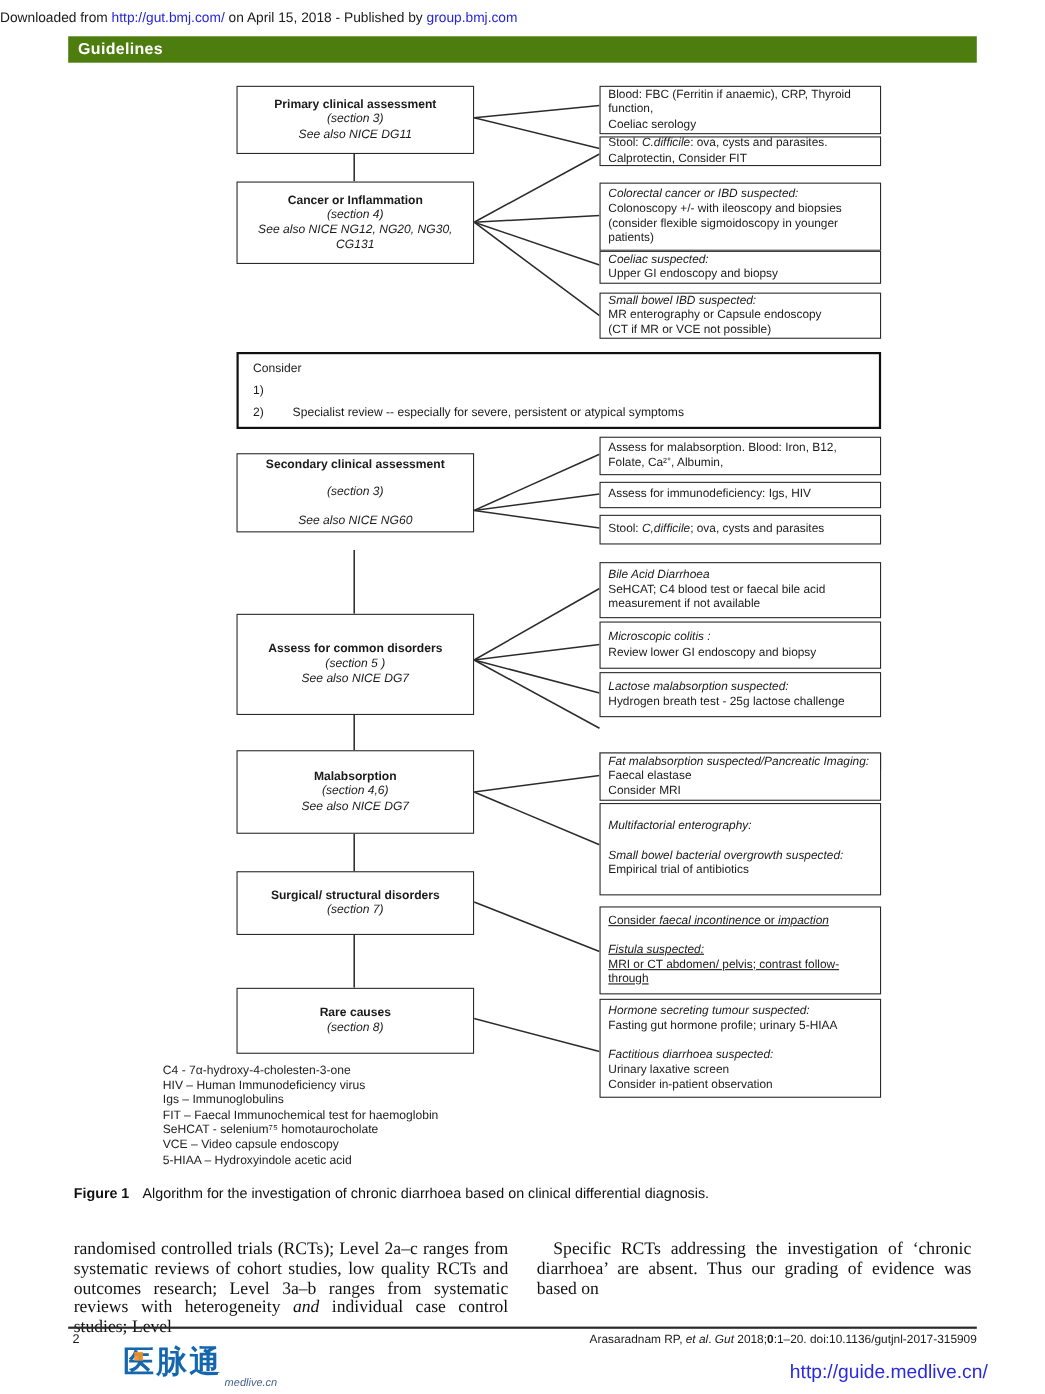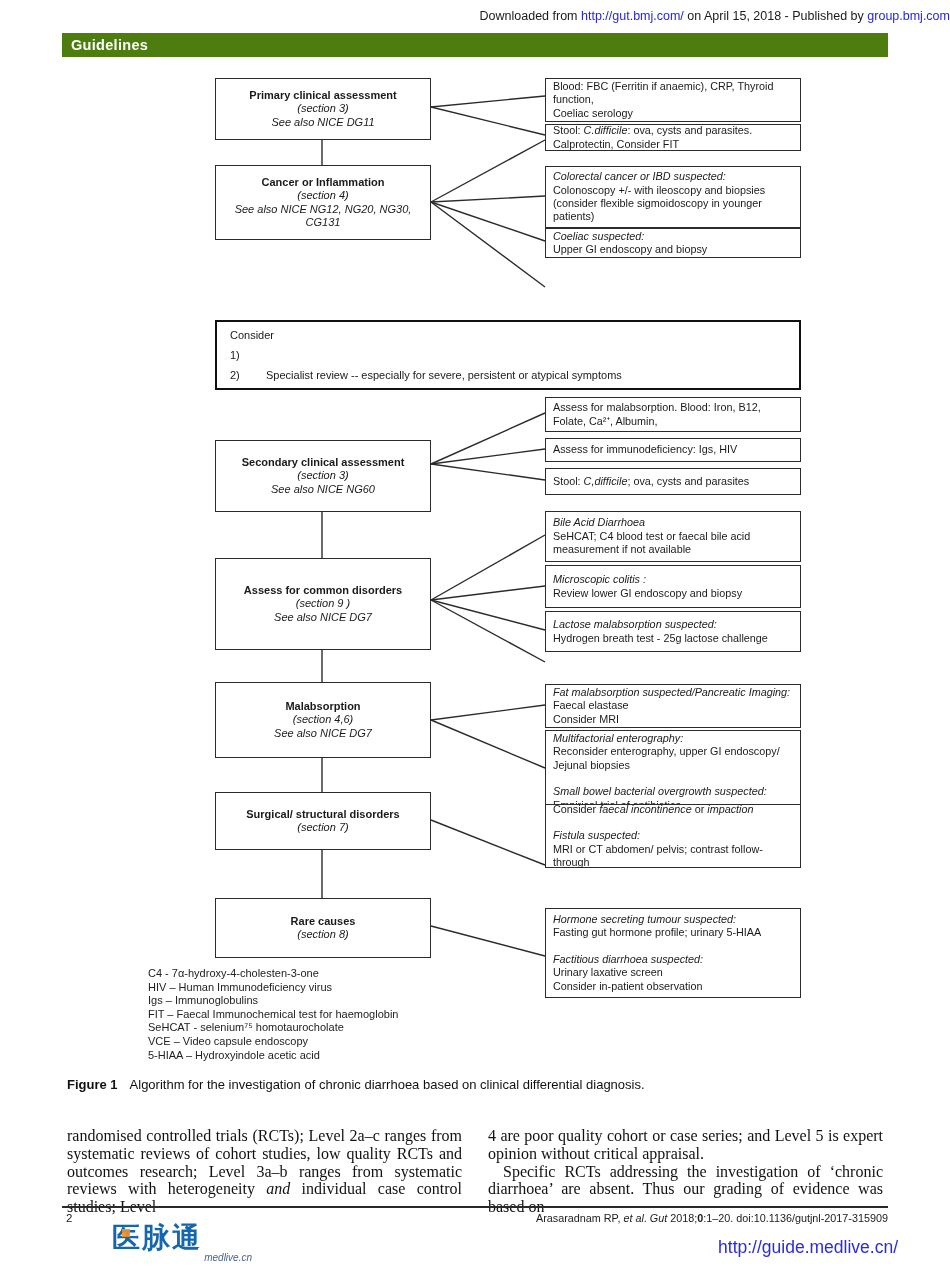--- a/index.html
+++ b/index.html
@@ -1,20 +1,20 @@
 <!DOCTYPE html>
 <html><head>
 <meta charset="utf-8">
 <style>
   html,body { margin:0; padding:0; background:#fff; }
   .page { position:relative; width:950px; height:1267px; background:#fff;
           font-family:"Liberation Sans", sans-serif; color:#1a1a1a; overflow:hidden; }
 
   
-  .dl-line { position:absolute; top:9px; left:0; width:100%; text-align:right; font-size:12.5px; }
+  .dl-line { position:absolute; top:9px; left:0; width:100%; text-align:left; font-size:12.5px; }
   .lnk { color:#2626d9; text-decoration:none; }
   .gbar { position:absolute; left:62px; top:33px; width:826px; height:24px; background:#4d7c0f;
           color:#fff; font-weight:bold; font-size:14.5px; line-height:24px; padding-left:9px;
           box-sizing:border-box; letter-spacing:.3px; }
 
   
   .connectors { position:absolute; left:0; top:0; width:950px; height:1267px; }
   .connectors line { stroke:#2b2b2b; stroke-width:1.4; }
   .fbox { position:absolute; border:1.4px solid #2b2b2b; background:#fff; box-sizing:border-box;
           font-size:11px; line-height:13.2px; }
@@ -106,29 +106,29 @@
     <div>Consider</div>
     <div class="row">
       <span class="num">1)</span>
     </div>
     <div class="row">
       <span class="num">2)</span>
       <span>Specialist review -- especially for severe, persistent or atypical symptoms</span>
     </div>
   </div>
 
-  <div class="fbox lbox" style="top:440px;height:72px;">
+  <div class="fbox lbox" style="top:412px;height:72px;gap:12px;">
     <div class="t">Secondary clinical assessment</div>
     <div class="s">(section 3)</div>
     <div class="s">See also NICE NG60</div>
   </div>
 
   <div class="fbox lbox" style="top:558px;height:92px;">
     <div class="t">Assess for common disorders</div>
-    <div class="s">(section 9 )</div>
+    <div class="s">(section 5 )</div>
     <div class="s">See also NICE DG7</div>
   </div>
 
   <div class="fbox lbox" style="top:682px;height:76px;">
     <div class="t">Malabsorption</div>
     <div class="s">(section 4,6)</div>
     <div class="s">See also NICE DG7</div>
   </div>
 
   <div class="fbox lbox" style="top:792px;height:58px;">
@@ -154,20 +154,25 @@
   <div class="fbox rbox" style="top:166px;height:62px;">
     <div class="h">Colorectal cancer or IBD suspected:</div>
     <div>Colonoscopy +/- with ileoscopy and biopsies (consider flexible sigmoidoscopy in younger patients)</div>
   </div>
 
   <div class="fbox rbox" style="top:228px;height:30px;">
     <div class="h">Coeliac suspected:</div>
     <div>Upper GI endoscopy and biopsy</div>
   </div>
 
+  <div class="fbox rbox" style="top:266px;height:42px;">
+    <div class="h">Small bowel IBD suspected:</div>
+    <div>MR enterography or Capsule endoscopy</div>
+    <div>(CT if MR or VCE not possible)</div>
+  </div>
 
   <div class="fbox rbox" style="top:397px;height:35px;">
     <div>Assess for malabsorption. Blood: Iron, B12,</div>
     <div>Folate, Ca²⁺, Albumin,</div>
   </div>
 
   <div class="fbox rbox" style="top:438px;height:24px;">
     <div>Assess for immunodeficiency:  Igs, HIV</div>
   </div>
 
@@ -195,26 +200,25 @@
   </div>
 
   <div class="fbox rbox" style="top:684px;height:44px;">
     <div class="h">Fat malabsorption suspected/Pancreatic Imaging:</div>
     <div>Faecal elastase</div>
     <div>Consider MRI</div>
   </div>
 
   <div class="fbox rbox" style="top:730px;height:84px;">
     <div class="h">Multifactorial enterography:</div>
-    <div>Reconsider enterography, upper GI endoscopy/ Jejunal biopsies</div>
     <div class="h gap">Small bowel bacterial overgrowth suspected:</div>
     <div>Empirical trial of antibiotics</div>
   </div>
 
-  <div class="fbox rbox" style="top:804px;height:64px;">
+  <div class="fbox rbox" style="top:824px;height:80px;text-decoration:underline;">
     <div><span>Consider </span><span class="it">faecal incontinence</span><span> or </span><span class="it">impaction</span></div>
     <div class="h gap">Fistula suspected:</div>
     <div>MRI or CT abdomen/ pelvis; contrast follow-through</div>
   </div>
 
   <div class="fbox rbox" style="top:908px;height:90px;">
     <div class="h">Hormone secreting tumour suspected:</div>
     <div>Fasting gut hormone profile; urinary 5-HIAA</div>
     <div class="h gap">Factitious diarrhoea suspected:</div>
     <div>Urinary laxative screen</div>
@@ -232,21 +236,20 @@
   </div>
 
   <div class="caption">
     <span class="cap-label">Figure 1</span><span>Algorithm for the investigation of chronic diarrhoea based on clinical differential diagnosis.</span>
   </div>
 
   <div class="bodycol colL">
     <p><span>randomised controlled trials (RCTs); Level 2a–c ranges from systematic reviews of cohort studies, low quality RCTs and outcomes research; Level 3a–b ranges from systematic reviews with heterogeneity </span><span class="it">and</span><span> individual case control studies; Level</span></p>
   </div>
   <div class="bodycol colR">
-    <p>4 are poor quality cohort or case series; and Level 5 is expert opinion without critical appraisal.</p>
     <p class="indent">Specific RCTs addressing the investigation of ‘chronic diarrhoea’ are absent. Thus our grading of evidence was based on</p>
   </div>
 
   <div class="rule"></div>
   <div class="pagenum">2</div>
   <div class="citation">
     <span>Arasaradnam RP, </span><span class="it">et al</span><span>. </span><span class="it">Gut</span><span> 2018;</span><b>0</b><span>:1–20. doi:10.1136/gutjnl-2017-315909</span>
   </div>
 
   <div class="logo">

